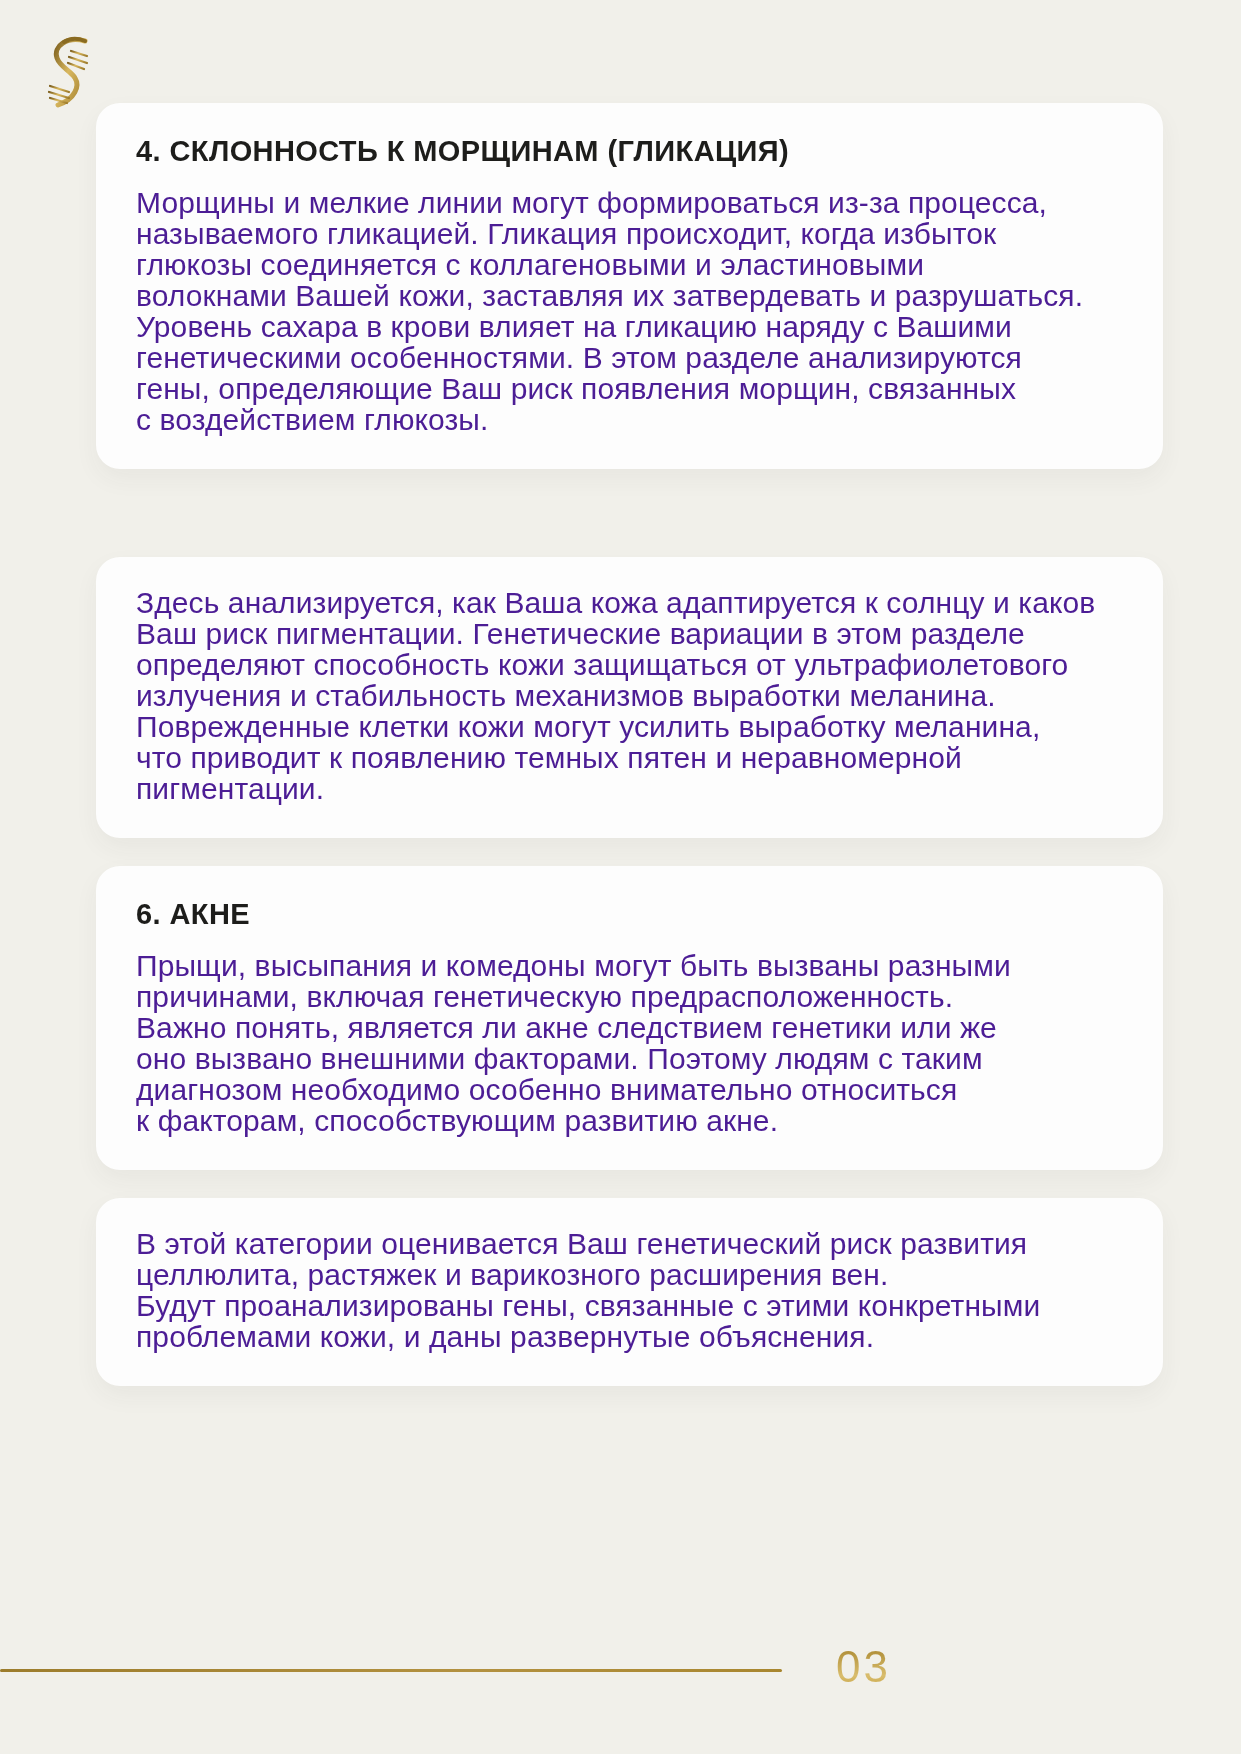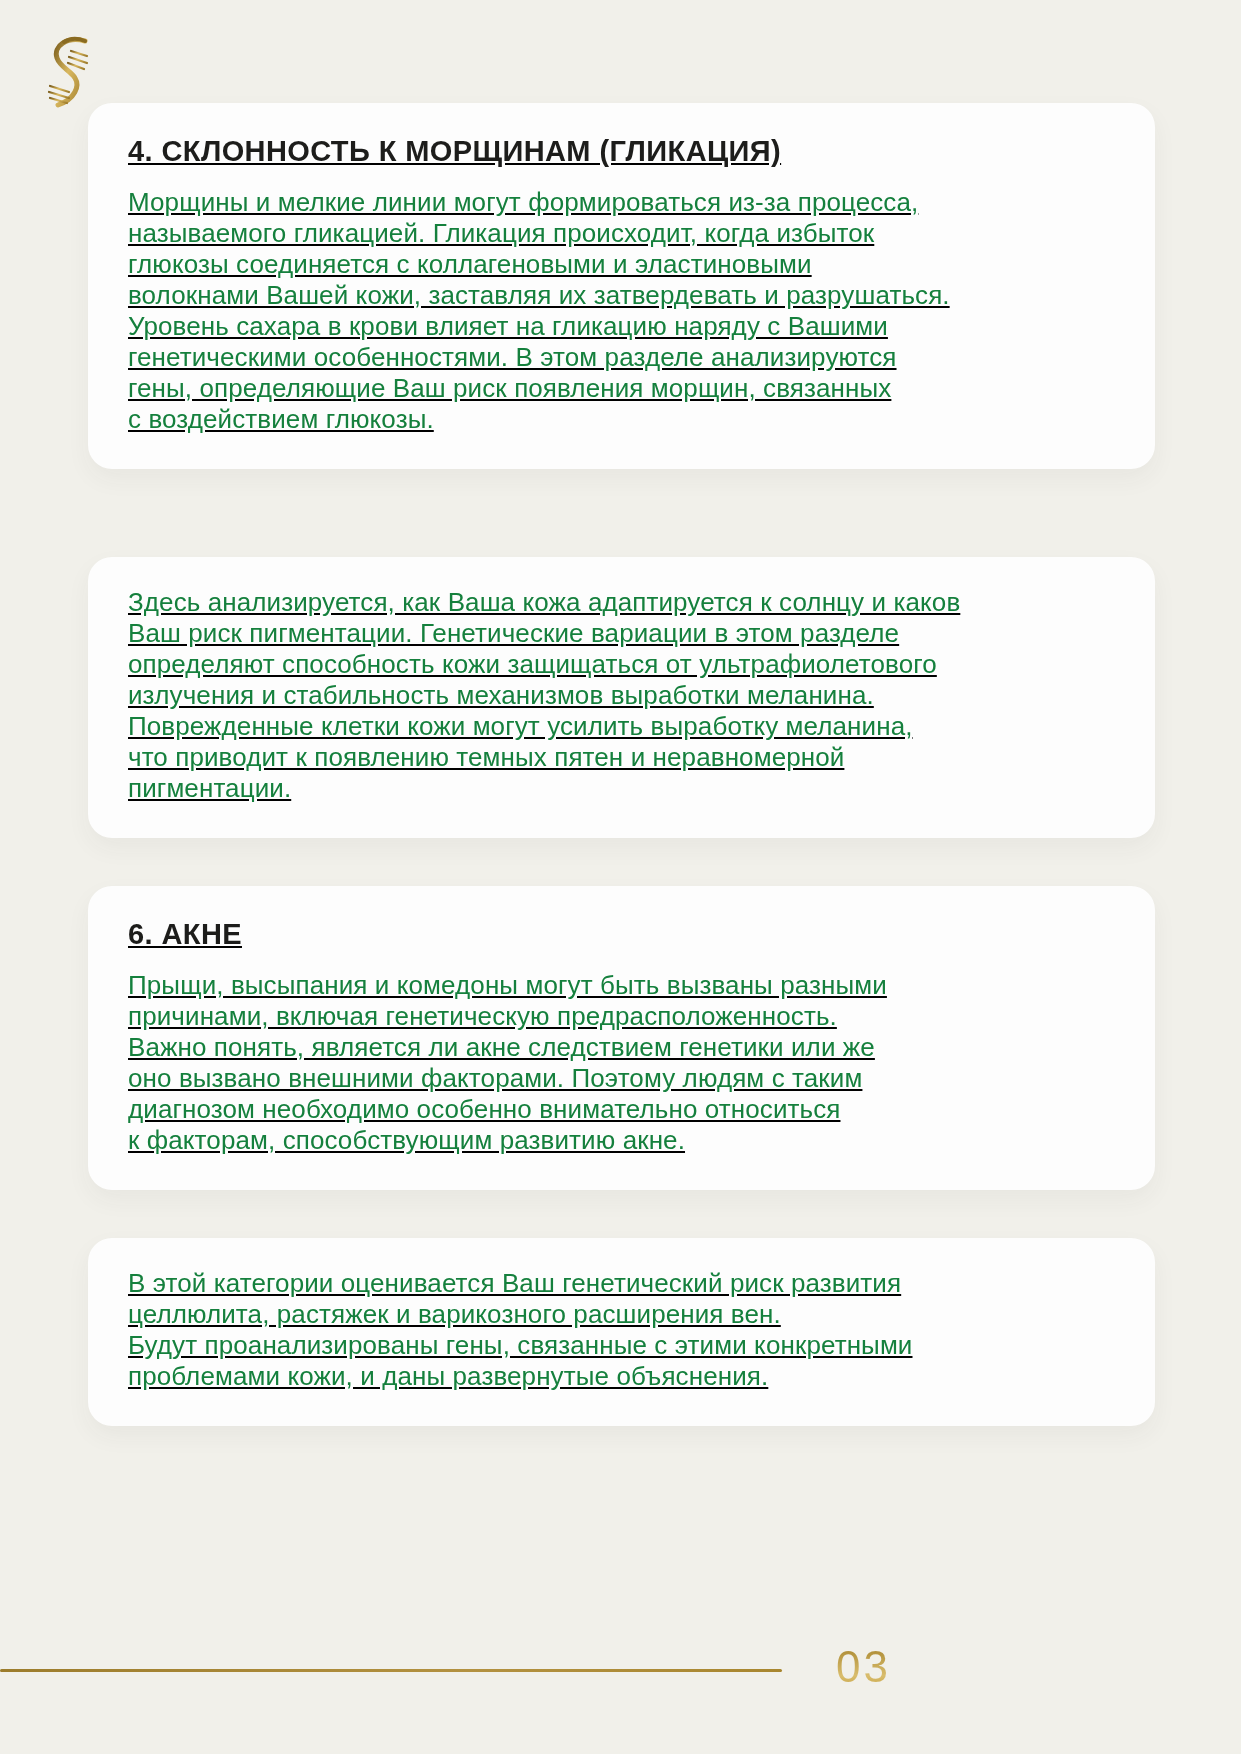--- a/index.html
+++ b/index.html
@@ -15,44 +15,43 @@
   .logo {
     position: absolute;
     top: 34px;
     left: 40px;
     width: 58px;
     height: 78px;
   }
   .content {
     position: absolute;
     top: 103px;
-    left: 88px;
+    left: 96px;
     width: 1067px;
-    text-decoration: underline;
   }
   .card {
     background: #fdfdfd;
     border-radius: 24px;
     box-shadow: 0 10px 24px rgba(60,60,50,0.05);
     padding: 30px 42px 34px 40px;
   }
-  .card + .card { margin-top: 48px; }
+  .card + .card { margin-top: 28px; }
   .gap-lg { height: 88px; }
   .card h2 {
     font-size: 29px;
     line-height: 36px;
     font-weight: 700;
     color: #1d1d1b;
     letter-spacing: 0.4px;
     margin-bottom: 18px;
   }
   .card .body {
-    font-size: 26px;
+    font-size: 30px;
     line-height: 31px;
-    color: #15803d;
+    color: #4c1d95;
     white-space: pre-line;
     letter-spacing: 0.1px;
   }
   .footer-rule {
     position: absolute;
     left: 0;
     top: 1669px;
     width: 782px;
     height: 3px;
     background: linear-gradient(90deg, #9c7c2c, #b39140 60%, #a8862f);

